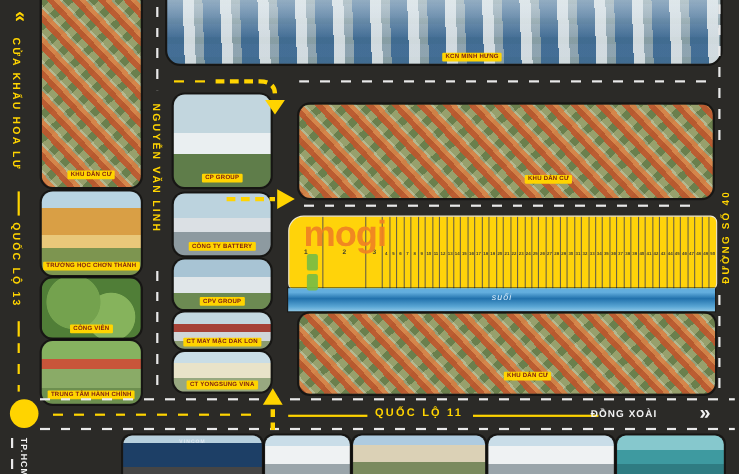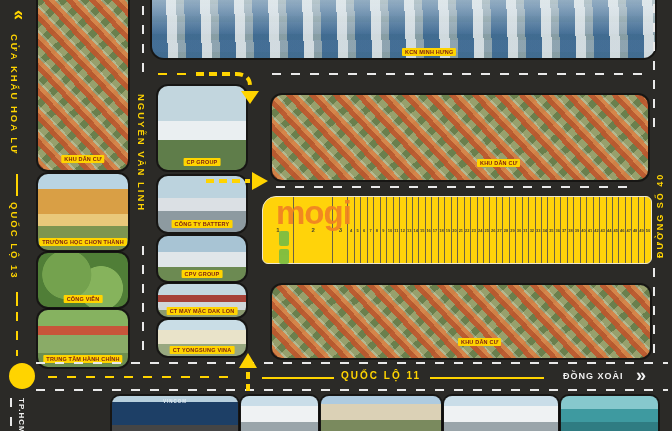--- a/index.html
+++ b/index.html
@@ -272,35 +272,38 @@
         <span>50</span>
       </div>
     </div>
 
   <div id="wm">
     <span class="txt">mogi</span>
     <span class="blk"></span>
     <span class="blk"></span>
   </div>
 
+  <div id="stream">
+    <span class="slabel">suối</span>
+  </div>
 
   <div class="ph ph-res" style="left:272px;top:285px;width:378px;height:73px;">
     <div class="cap" style="left:186px;transform:none;bottom:12px;">KHU DÂN CƯ</div>
   </div>
 
   <div class="abs dash-v" style="left:653px;top:4px;height:130px;"></div>
   <div class="abs rlabel vert-flip" style="left:655px;top:146px;height:112px;font-size:9px;">ĐƯỜNG SỐ 40</div>
   <div class="abs dash-v" style="left:653px;top:268px;height:86px;"></div>
 
   <div class="abs dash-h" style="left:36px;top:362px;width:632px;"></div>
   <div class="abs dash-h yel" style="left:48px;top:376px;width:182px;"></div>
   <div class="abs line-h" style="left:262px;top:377px;width:72px;"></div>
   <div class="abs rlabel" style="left:341px;top:370px;font-size:10px;">QUỐC LỘ 11</div>
   <div class="abs line-h" style="left:430px;top:377px;width:114px;"></div>
-  <div class="abs rlabel white" style="left:563px;top:371px;font-size:9px;letter-spacing:1px;">ĐỒNG XOÀI</div>
+  <div class="abs rlabel white" style="left:537px;top:371px;font-size:9px;letter-spacing:1px;">ĐỒNG XOÀI</div>
   <div class="abs chev white" style="left:636px;top:366px;color:#f2f2f2;">»</div>
   <div class="abs dash-h" style="left:36px;top:389px;width:632px;"></div>
 
   <div class="abs" style="left:9px;top:363px;width:26px;height:26px;border-radius:50%;background:#ffd400;"></div>
 
   <div class="abs dash-v" style="left:10px;top:398px;height:33px;"></div>
   <div class="abs rlabel vert white" style="left:17px;top:398px;height:33px;font-size:8px;letter-spacing:1px;overflow:hidden;">TP.HCM</div>
 
   <div class="abs" style="left:112px;top:396px;width:546px;height:35px;display:flex;gap:3px;">
     <div class="ph ph-vincom" style="position:relative;flex:128;border-radius:8px 8px 0 0;">

